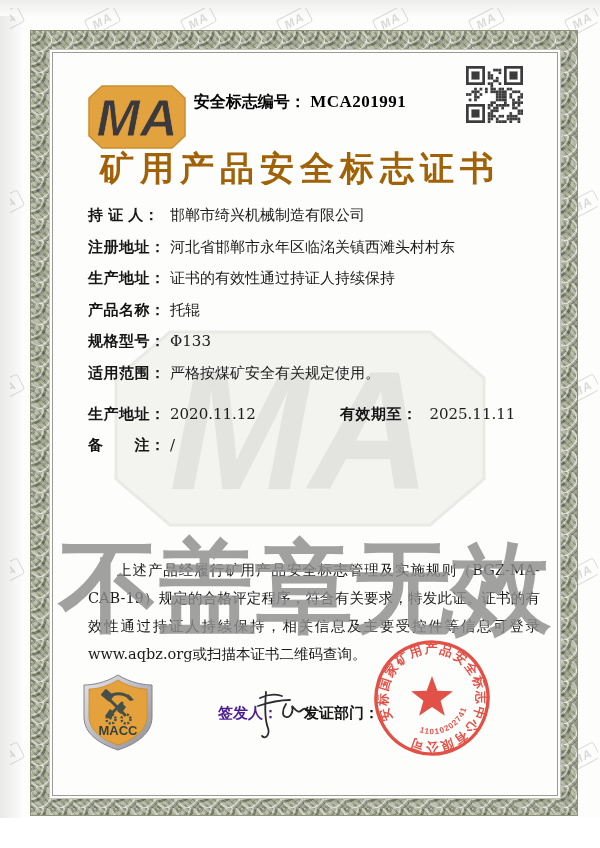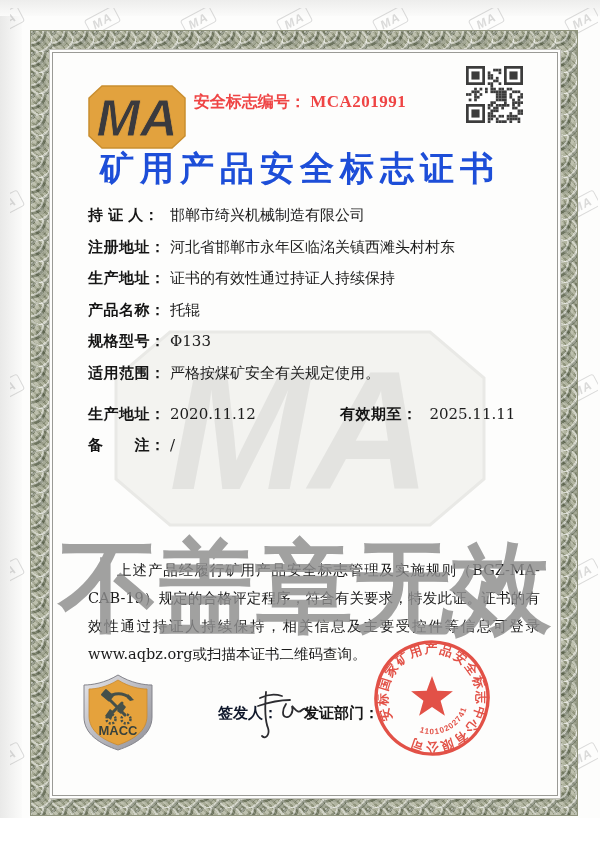--- a/index.html
+++ b/index.html
@@ -25,27 +25,27 @@
         border:1px solid #8f937c;}
   .band-hole{width:100%;height:100%;background:#fdfdfc;border:1px solid #9a9a96;box-shadow:0 0 0 2px #fdfdfc, 0 0 0 3px #c4c4be;}
 
   .content{position:absolute;inset:0;z-index:3;}
 
   
   .big-ma{position:absolute;left:110px;top:326px;z-index:0;}
 
   
   .logo{position:absolute;left:87px;top:84px;}
-  .certline{position:absolute;left:0;top:92px;width:600px;text-align:center;color:#ef4444;}
+  .certline{position:absolute;left:0;top:92px;width:600px;text-align:center;color:#000000;}
   .certline .lab{font-weight:700;font-size:16px;}
   .certline .num{font-family:"Liberation Serif",serif;font-size:17px;font-weight:700;letter-spacing:.5px;}
   .qr{position:absolute;left:466px;top:66px;}
 
   .title{position:absolute;left:0;top:146px;width:600px;text-align:center;
-         font-family:"Liberation Serif",serif;font-weight:700;font-size:34px;color:#1d4ed8;letter-spacing:6px;}
+         font-family:"Liberation Serif",serif;font-weight:700;font-size:34px;color:#a16207;letter-spacing:6px;}
 
   
   .fields{position:absolute;left:88px;top:206px;width:452px;}
   .frow{margin-bottom:13px;font-size:15px;line-height:18.6px;white-space:nowrap;color:#151515;}
   .flabel{display:inline-block;min-width:82px;font-weight:700;letter-spacing:.5px;}
   .fvalue{font-family:"DejaVu Serif",serif;font-size:15px;color:#1c1c1c;}
   .flabel.second{min-width:0;margin-left:84px;}
   .fvalue+.flabel.second{font-weight:700;margin-top:9px;}
   .fvalue.v2{margin-left:12px;}
 
@@ -53,21 +53,21 @@
   .statement{position:absolute;left:88px;top:556px;width:452px;font-family:"DejaVu Serif",serif;
              font-size:14.5px;line-height:28px;color:#1b1b1b;text-align:justify;text-indent:2em;}
 
   
   .invalid-wm{position:absolute;left:58px;top:534px;width:492px;text-align:center;z-index:5;
               font-family:"Liberation Serif",serif;font-weight:700;font-size:100px;line-height:1.1;
               color:#8d8d8d;opacity:.82;letter-spacing:-2px;pointer-events:none;}
 
   
   .macc{position:absolute;left:78px;top:672px;}
-  .signer{position:absolute;left:218px;top:704px;font-weight:700;font-size:15px;color:#0f172a;}
+  .signer{position:absolute;left:218px;top:704px;font-weight:700;font-size:15px;color:#4c1d95;}
   .signature{position:absolute;left:252px;top:684px;}
   .dept{position:absolute;left:304px;top:704px;font-weight:700;font-size:15px;color:#141414;}
   .seal{position:absolute;left:370px;top:636px;z-index:6;opacity:.92;}
 </style>
 </head>
 <body>
 
 <div class="scan">
   <div class="edge-left"></div>
   <div class="edge-top"></div>

